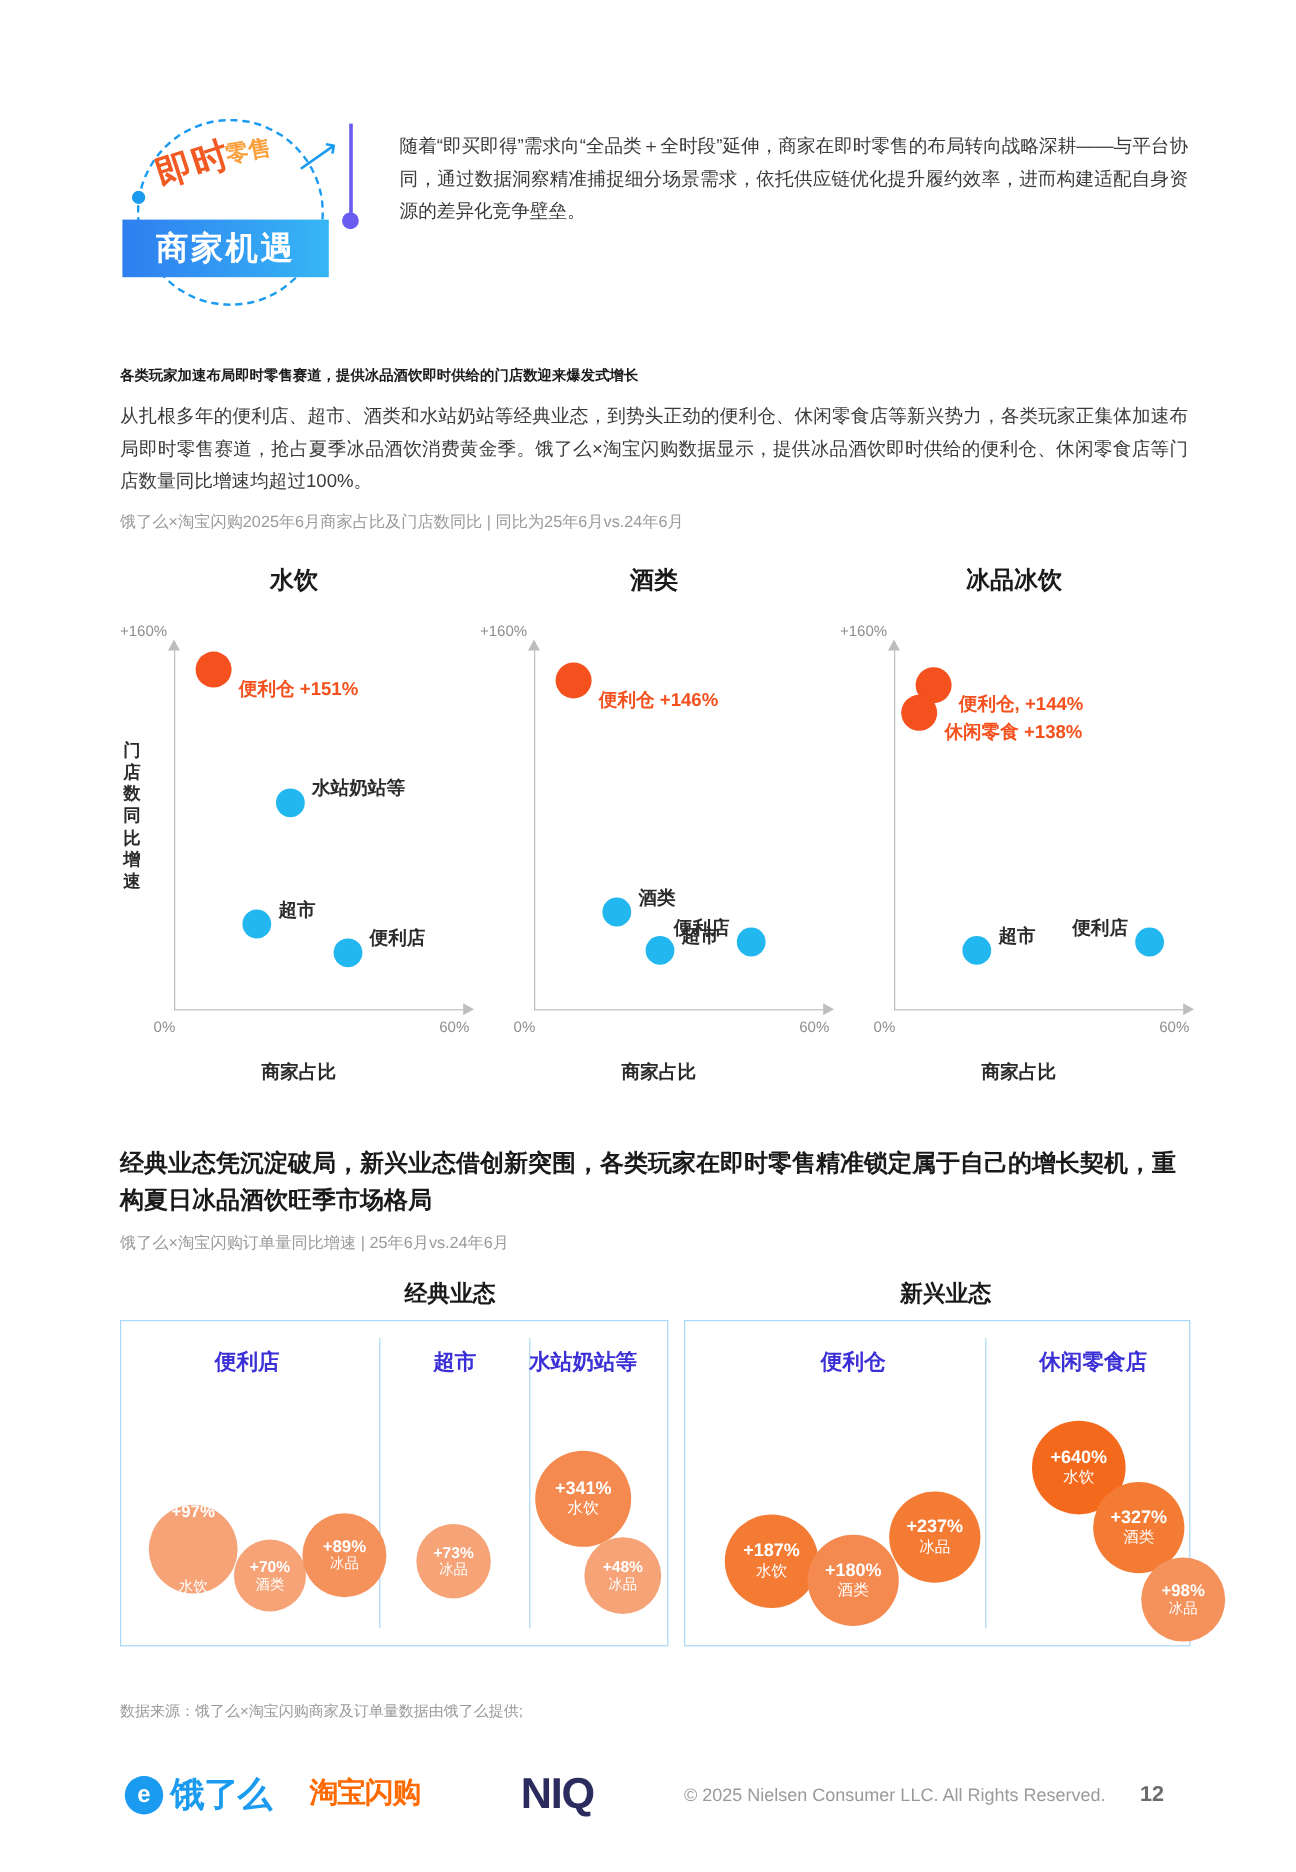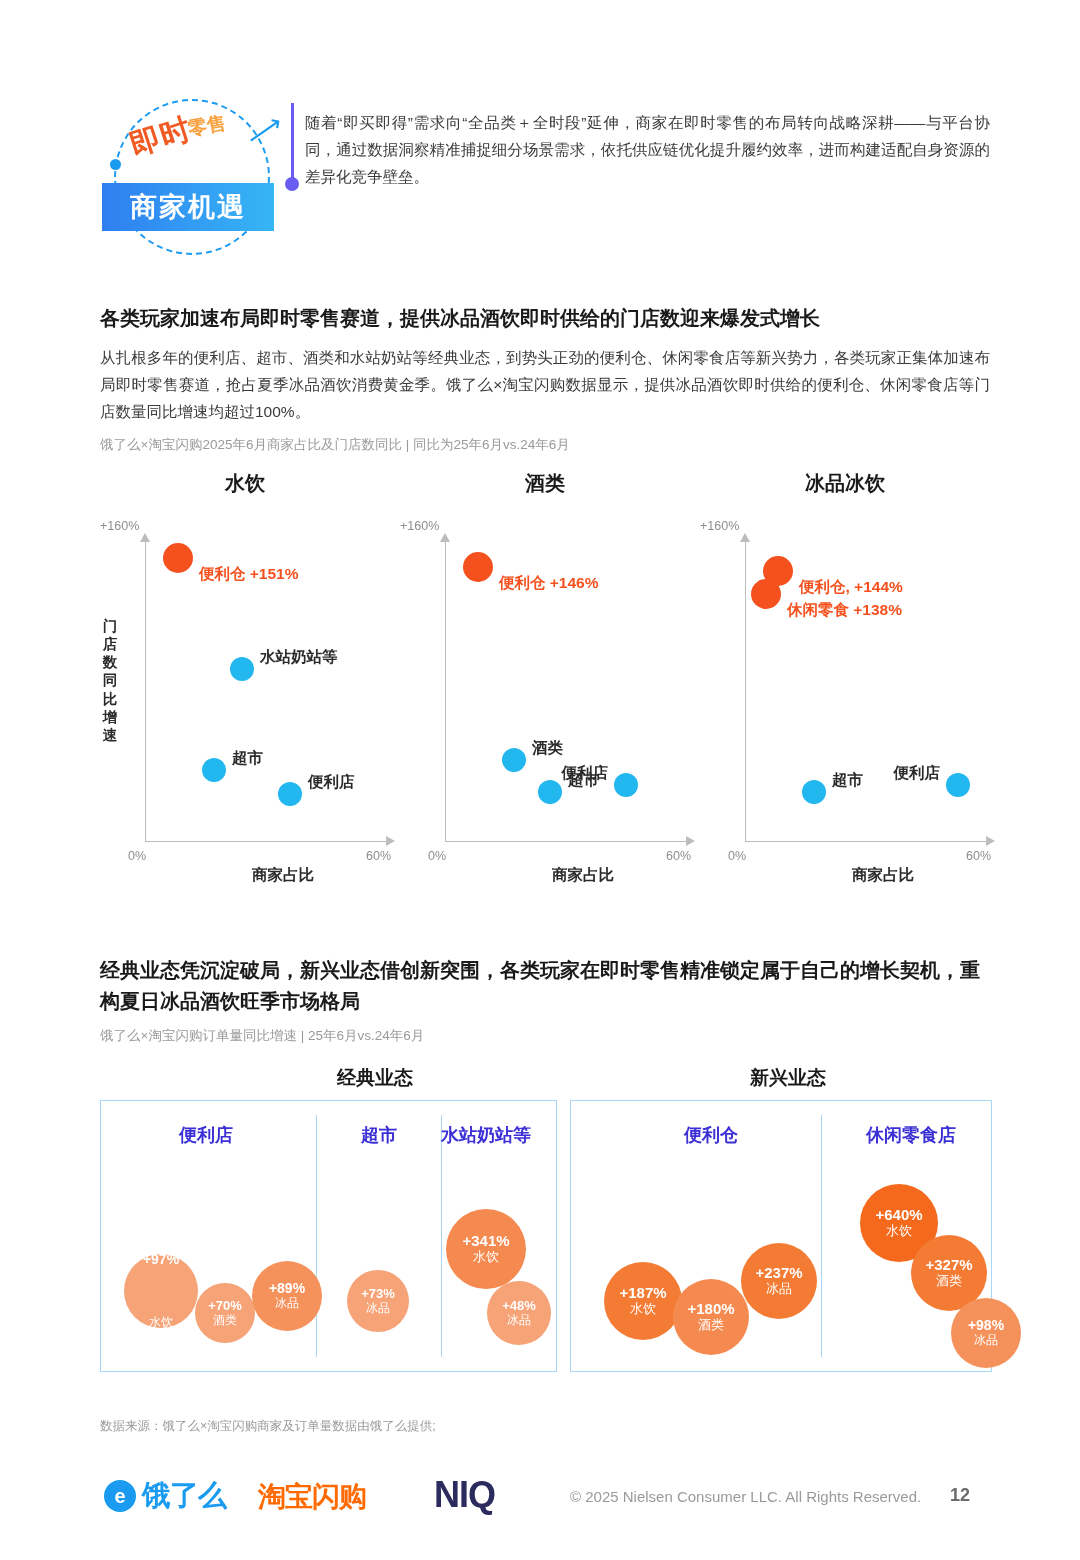--- a/index.html
+++ b/index.html
@@ -33,45 +33,45 @@
     display:flex;align-items:center;justify-content:center;
     color:#fff;font-size:27px;font-weight:bold;letter-spacing:2px;
   }
   .hdr-right{position:absolute;left:205px;top:0;width:685px;}
   .hdr-title{
     font-size:25.5px;font-weight:bold;color:#6a5cf0;line-height:1.45;letter-spacing:.3px;
   }
   .hdr-rule{position:absolute;left:-14px;top:8px;width:3px;height:80px;background:#6a5cf0;}
   .hdr-bullet{position:absolute;left:-20px;top:82px;width:14px;height:14px;border-radius:50%;background:#6a5cf0;}
   .hdr-sub{
-    margin-top:14px;font-size:15.5px;line-height:1.75;color:#3a3a3a;text-align:justify;
+    margin-top:14px;font-size:15.5px;line-height:1.75;color:#3a3a3a;text-align:justify;margin-left:28px;
   }
 
   
   .s1{position:absolute;left:100px;top:305px;width:890px;}
-  .s1-h{font-size:20px;font-weight:bold;color:#1a1a1a;}
+  .s1-h{font-size:12px;font-weight:bold;color:#1a1a1a;}
   .s1-p{margin-top:12px;font-size:15.5px;line-height:1.75;color:#3a3a3a;text-align:justify;}
   .s1-note{margin-top:11px;font-size:13.5px;color:#9a9a9a;}
 
   
   .charts{position:absolute;left:100px;top:470px;width:890px;height:400px;}
   .chart{position:absolute;top:0;width:290px;}
   .chart.c0{left:0;}
   .chart.c1{left:300px;}
   .chart.c2{left:600px;}
   .chart-title{text-align:center;font-size:20px;font-weight:bold;color:#1a1a1a;}
   .plot-wrap{position:relative;margin-top:22px;height:330px;}
   .plot{
     position:absolute;left:45px;top:22px;width:240px;height:300px;
     border-left:1.4px solid #bdbdbd;border-bottom:1.4px solid #bdbdbd;
   }
   .ax-top{position:absolute;left:0;top:0;font-size:12.5px;color:#8e8e8e;}
   .ax-zero{position:absolute;left:28px;top:330px;font-size:12.5px;color:#8e8e8e;}
   .ax-max{position:absolute;left:266px;top:330px;font-size:12.5px;color:#8e8e8e;}
-  .ax-xlab{position:absolute;left:118px;top:346px;font-size:15.5px;font-weight:bold;color:#2b2b2b;margin-left:34px;}
+  .ax-xlab{position:absolute;left:118px;top:364px;font-size:15.5px;font-weight:bold;color:#2b2b2b;}
   .ax-ylab{
     position:absolute;left:2px;top:98px;width:16px;font-size:14.5px;font-weight:bold;
     color:#2b2b2b;line-height:1.25;text-align:center;
   }
   .arrow-up{position:absolute;left:40px;top:14px;width:0;height:0;
     border-left:5px solid transparent;border-right:5px solid transparent;border-bottom:9px solid #bdbdbd;}
   .arrow-right{position:absolute;left:286px;top:317px;width:0;height:0;
     border-top:5px solid transparent;border-bottom:5px solid transparent;border-left:9px solid #bdbdbd;}
   .pt{position:absolute;border-radius:50%;transform:translate(-50%,-50%);}
   .pt.orange{background:#f4511e;}
@@ -107,21 +107,21 @@
 
   
   .src{position:absolute;left:100px;top:1418px;font-size:12.5px;color:#9a9a9a;}
   .footer{position:absolute;left:0;top:1480px;width:1080px;height:60px;}
   .logo-ele{position:absolute;left:104px;top:-4px;display:flex;align-items:center;}
   .ele-mark{
     width:32px;height:32px;border-radius:50%;background:#1a9bf0;color:#fff;
     font-size:20px;font-weight:bold;display:flex;align-items:center;justify-content:center;
   }
   .ele-text{margin-left:6px;font-size:29px;font-weight:bold;color:#1a9bf0;letter-spacing:-1px;}
-  .logo-tb{position:absolute;left:258px;top:-2px;font-size:28px;font-weight:bold;color:#ff6a00;letter-spacing:-1px;}
+  .logo-tb{position:absolute;left:258px;top:-2px;font-size:24px;font-weight:bold;color:#ff6a00;letter-spacing:-1px;}
   .logo-niq{position:absolute;left:434px;top:-6px;font-size:36px;font-weight:bold;color:#2b2b5e;letter-spacing:-1px;}
   .copyright{position:absolute;left:570px;top:8px;font-size:15px;color:#9a9a9a;}
   .pageno{position:absolute;left:950px;top:5px;font-size:18px;font-weight:bold;color:#6b6b6b;}
 </style>
 </head>
 <body>
 
 <div class="page">
 
   <div class="header">

